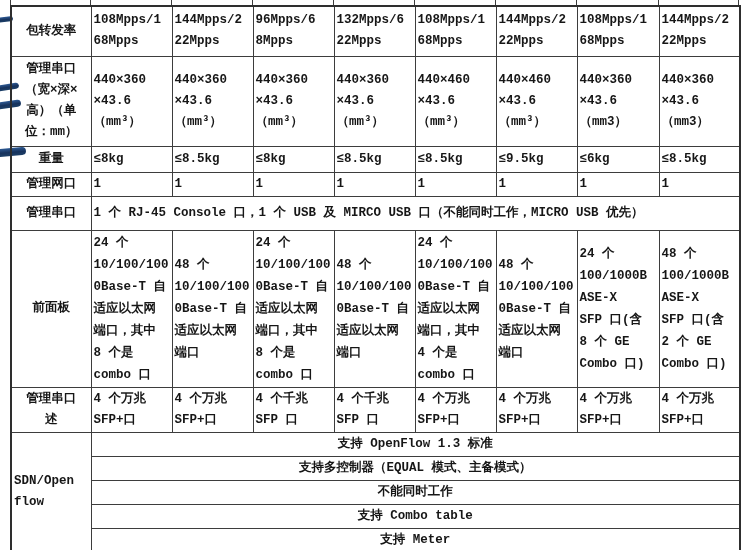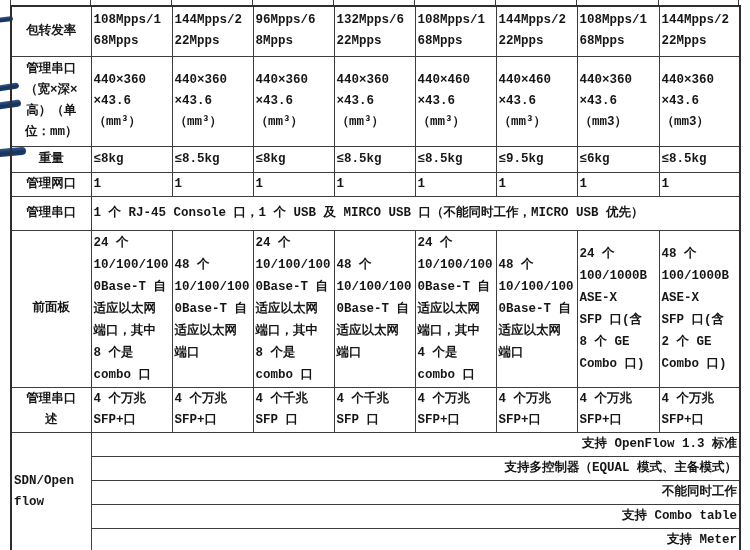--- a/index.html
+++ b/index.html
@@ -38,21 +38,21 @@
     line-height:21px;
     white-space:pre-line;
     overflow:hidden;
     padding:1px 2px;
   }
   td.lbl{text-align:center;vertical-align:middle;}
   td.lbl-left{text-align:left;vertical-align:middle;padding-left:6px;}
   td.ctr{text-align:left;vertical-align:middle;}
   td.lft{text-align:left;vertical-align:middle;padding:3px 2px 3px 6px;}
   tr.front-row td.lft{line-height:22px;}
-  td.sdn-item{text-align:right;vertical-align:middle;padding-left:8px;}
+  td.sdn-item{text-align:center;vertical-align:middle;padding-left:8px;}
 </style>
 </head>
 <body>
 
 <div class="page">
 
   <div class="mark m1"></div>
   <div class="mark m2"></div>
   <div class="mark m3"></div>
   <div class="mark m4"></div>

